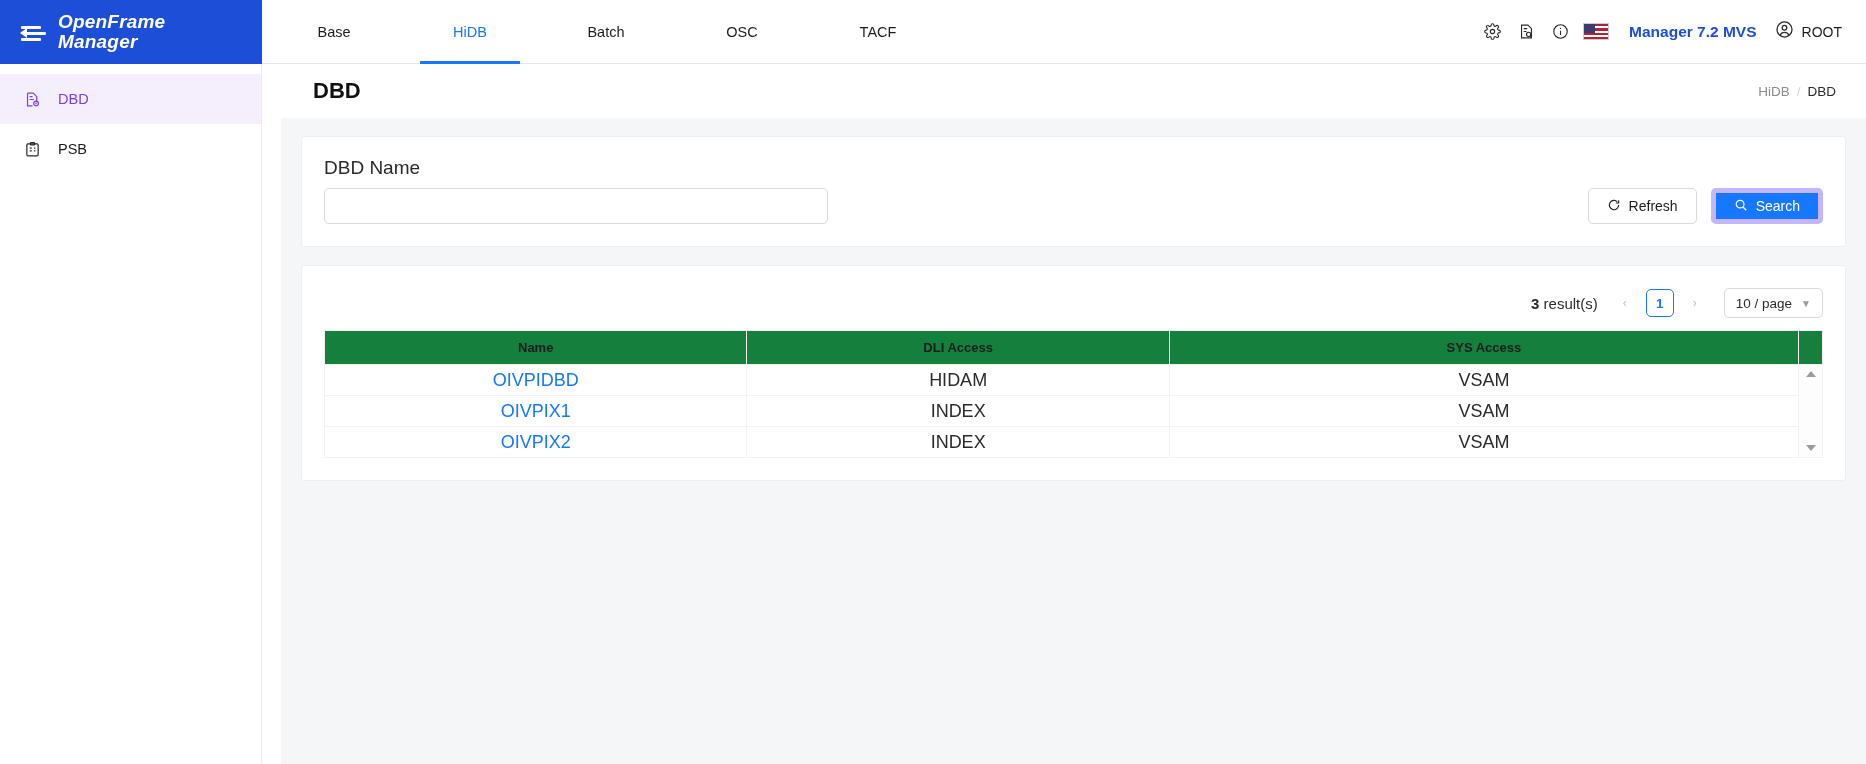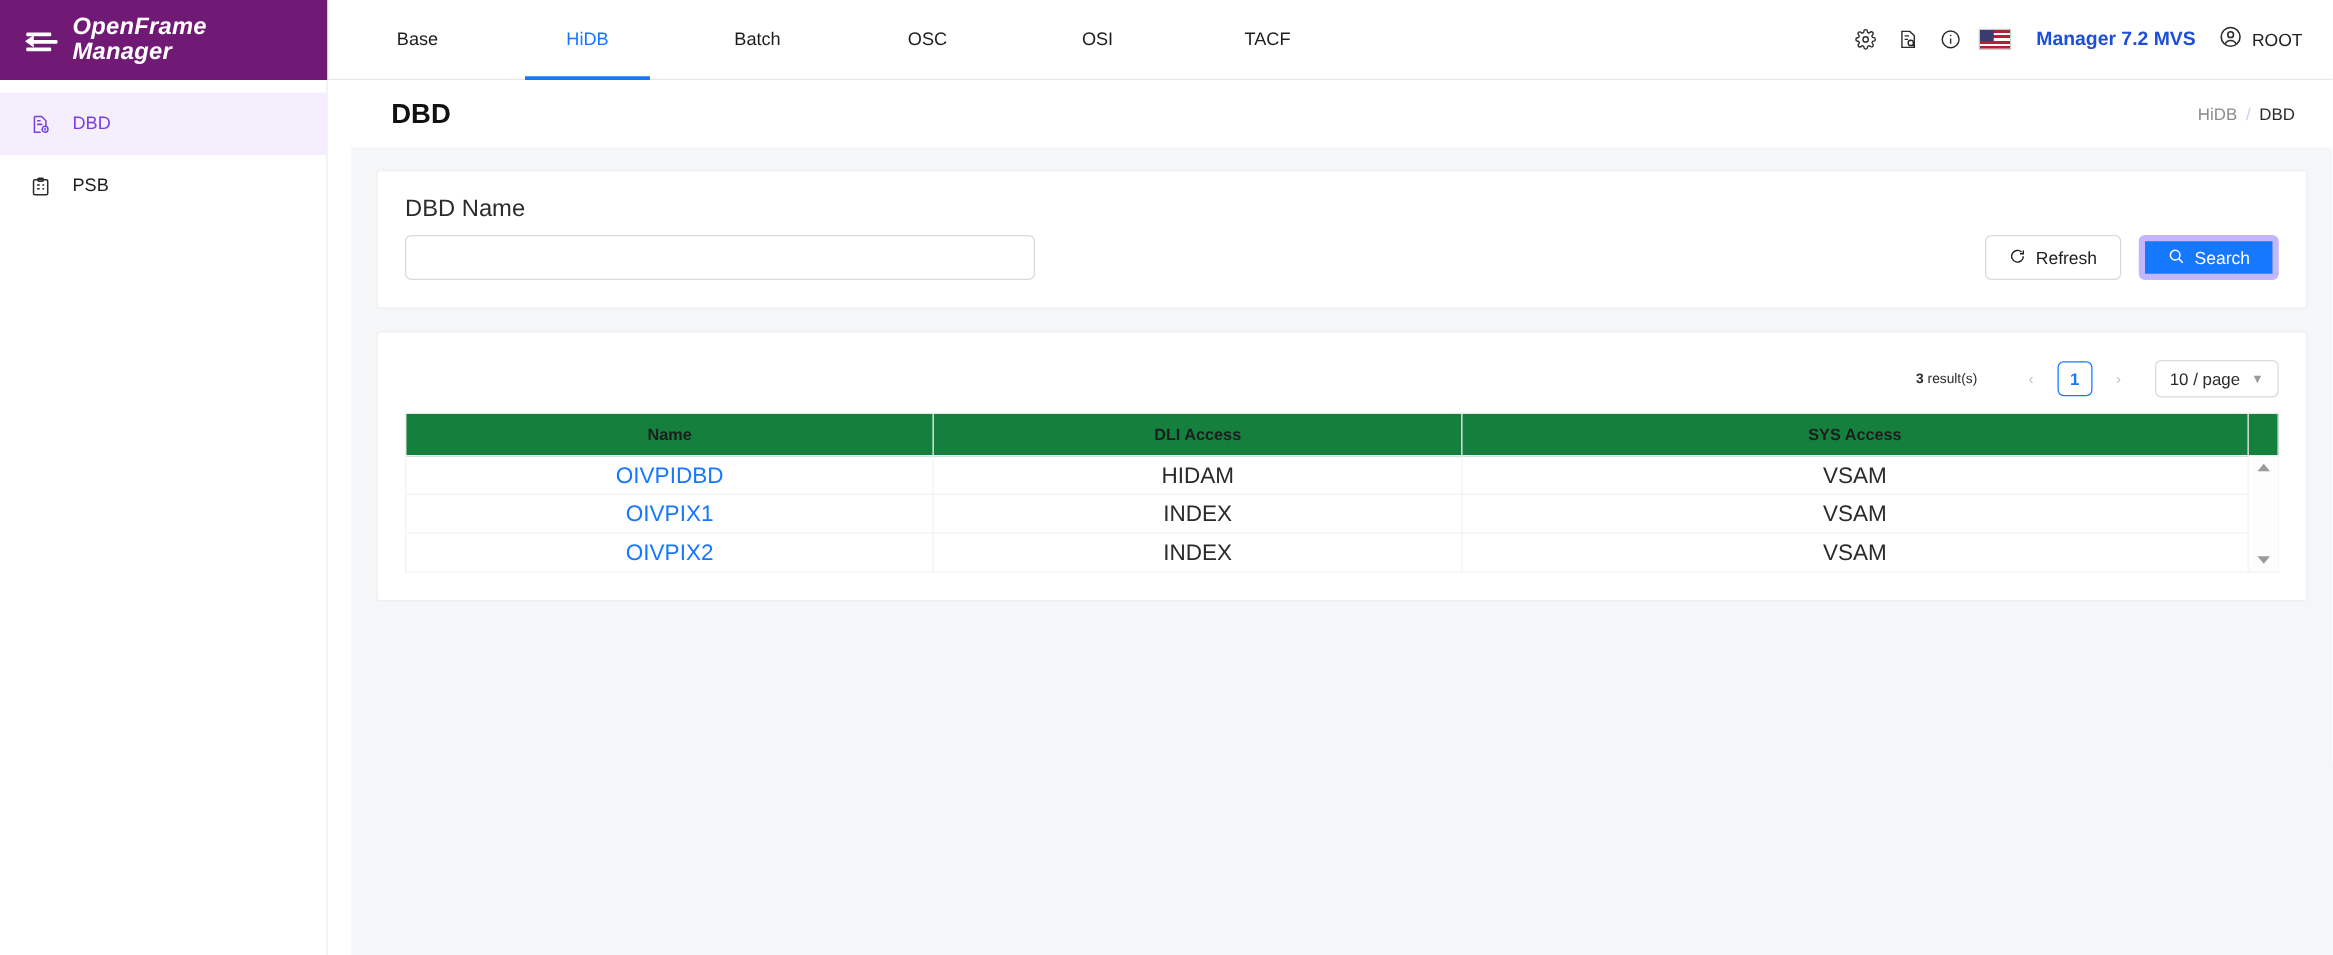--- a/index.html
+++ b/index.html
@@ -7,21 +7,21 @@
     width: 1866px; height: 764px;
     font-family: "Liberation Sans", sans-serif;
     background: #ffffff;
     overflow: hidden;
   }
   .app { display: flex; flex-direction: column; width: 1866px; height: 764px; }
   .top { display: flex; height: 64px; flex: 0 0 64px; }
 
   
   .brand {
-    width: 262px; flex: 0 0 262px; background: #701a75;
+    width: 262px; flex: 0 0 262px; background: #1d4ed8;
     display: flex; align-items: center; gap: 14px; padding-left: 18px;
     position: relative;
   }
   .collapse-icon { width: 26px; height: 26px; flex: 0 0 26px; position: relative; cursor: pointer; }
   .collapse-icon i {
     position: absolute; left: 3px; height: 2.5px; background: #ffffff; border-radius: 1px;
   }
   .collapse-icon i:nth-child(1) { top: 7px; width: 20px; }
   .collapse-icon i:nth-child(2) { top: 13px; width: 20px; left: 8px; }
   .collapse-icon i:nth-child(3) { top: 19px; width: 20px; }
@@ -100,21 +100,21 @@
   .btns { margin-left: auto; display: flex; gap: 14px; align-items: flex-start; }
   .btn {
     height: 36px; border-radius: 5px; display: inline-flex; align-items: center; gap: 8px;
     padding: 0 18px; font-size: 14px; cursor: pointer; white-space: nowrap;
   }
   .btn.ghost { background: #ffffff; border: 1px solid #d9d9d9; color: #1d1d1f; }
   .btn.primary { background: #1677ff; border: 5px solid #c4b5fd; color: #ffffff; font-weight: 500; }
 
   .table-card { margin-top: 18px; padding: 20px 22px 22px 22px; }
   .tbar { display: flex; align-items: center; justify-content: flex-end; gap: 10px; height: 34px; }
-  .results { font-size: 11px; color: #2b2b2b; margin-right: 22px; }
+  .results { font-size: 15px; color: #2b2b2b; margin-right: 6px; }
   .results b { font-weight: bold; }
   .pg-arrow { width: 22px; height: 26px; display: flex; align-items: center; justify-content: center; color: #bfbfbf; cursor: pointer; font-size: 12px; }
   .pg-num {
     min-width: 28px; height: 28px; border: 1px solid #1677ff; border-radius: 5px; color: #1677ff;
     display: flex; align-items: center; justify-content: center; font-size: 13.5px; font-weight: bold; cursor: pointer;
   }
   .pg-size {
     height: 30px; border: 1px solid #d9d9d9; border-radius: 5px; display: flex; align-items: center; gap: 9px;
     padding: 0 11px; font-size: 13.5px; color: #2b2b2b; margin-left: 8px; cursor: pointer;
   }
@@ -155,21 +155,20 @@
         <div>Manager</div>
       </div>
     </div>
 
     <div class="header">
       <div class="tabs">
         <div class="tab">Base</div>
         <div class="tab active">HiDB</div>
         <div class="tab">Batch</div>
         <div class="tab">OSC</div>
-        <div class="tab">OSI</div>
         <div class="tab">TACF</div>
       </div>
 
       <div class="header-right">
         <div class="hicon">
           <svg width="17" height="17" viewBox="0 0 24 24" fill="none" stroke="#2b2b2b" stroke-width="1.6">
             <circle cx="12" cy="12" r="3"></circle>
             <path d="M19.4 15a1.6 1.6 0 0 0 .3 1.8l.1.1a2 2 0 1 1-2.8 2.8l-.1-.1a1.6 1.6 0 0 0-1.8-.3 1.6 1.6 0 0 0-1 1.5V21a2 2 0 1 1-4 0v-.1A1.6 1.6 0 0 0 9 19.4a1.6 1.6 0 0 0-1.8.3l-.1.1a2 2 0 1 1-2.8-2.8l.1-.1a1.6 1.6 0 0 0 .3-1.8 1.6 1.6 0 0 0-1.5-1H3a2 2 0 1 1 0-4h.1A1.6 1.6 0 0 0 4.6 9a1.6 1.6 0 0 0-.3-1.8l-.1-.1a2 2 0 1 1 2.8-2.8l.1.1a1.6 1.6 0 0 0 1.8.3H9a1.6 1.6 0 0 0 1-1.5V3a2 2 0 1 1 4 0v.1a1.6 1.6 0 0 0 1 1.5 1.6 1.6 0 0 0 1.8-.3l.1-.1a2 2 0 1 1 2.8 2.8l-.1.1a1.6 1.6 0 0 0-.3 1.8V9a1.6 1.6 0 0 0 1.5 1H21a2 2 0 1 1 0 4h-.1a1.6 1.6 0 0 0-1.5 1z"></path>
           </svg>
         </div>

